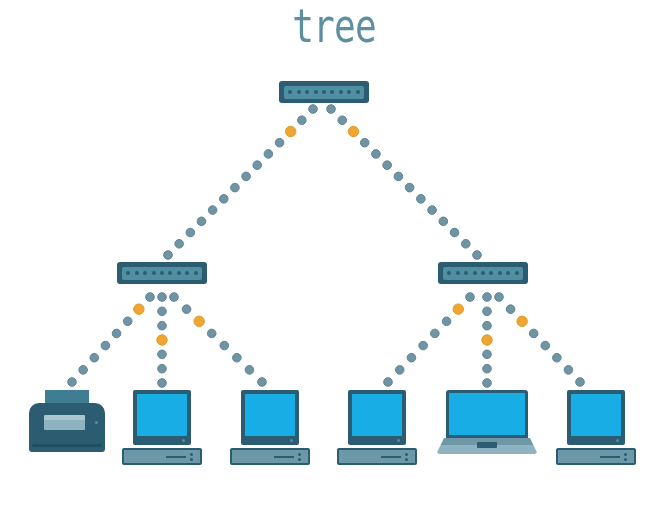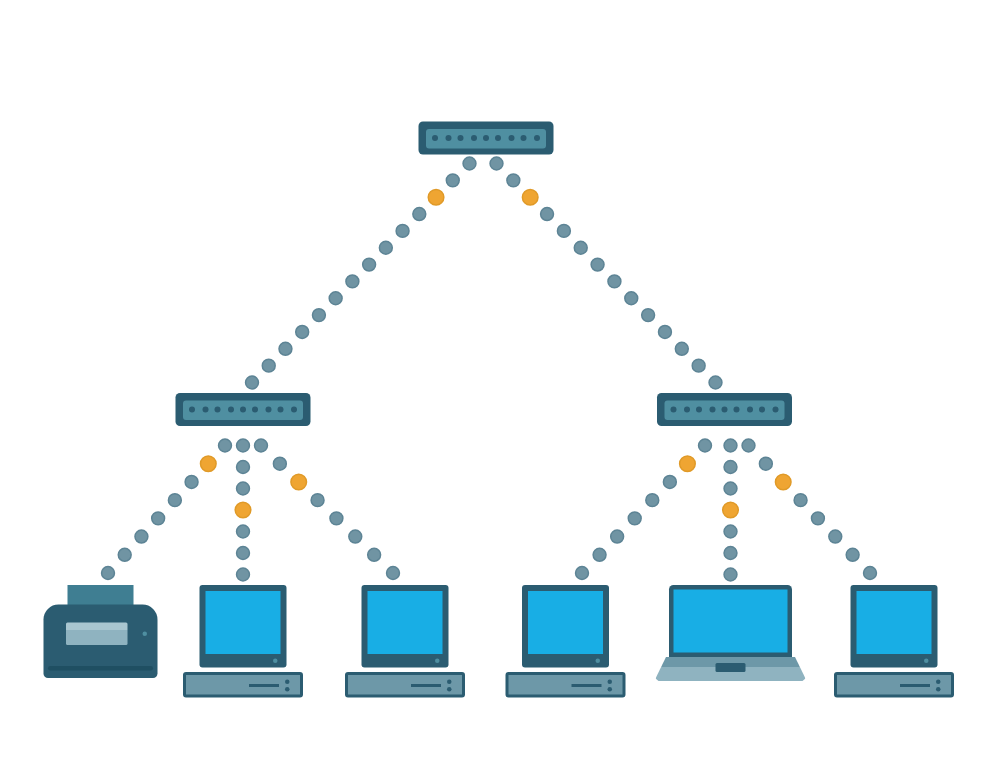--- a/index.html
+++ b/index.html
@@ -116,20 +116,23 @@
     position:absolute;left:3px;right:3px;bottom:5px;height:3px;
     border-radius:2px;
     background:var(--groove,#1f4f62);
   }
 </style>
 </head>
 <body>
 
 <div class="canvas">
 
+  <div class="title">
+    <span>tree</span>
+  </div>
 
   <svg id="edges" width="667" height="514">
       <circle cx="313" cy="109" r="4.3" fill="#7094a3" stroke="#5d8495" stroke-width="1"></circle>
       <circle cx="301.84615384615387" cy="120.23076923076923" r="4.3" fill="#7094a3" stroke="#5d8495" stroke-width="1"></circle>
       <circle cx="290.6923076923077" cy="131.46153846153845" r="5.2" fill="#efa532" stroke="#e09a28" stroke-width="1"></circle>
       <circle cx="279.53846153846155" cy="142.69230769230768" r="4.3" fill="#7094a3" stroke="#5d8495" stroke-width="1"></circle>
       <circle cx="268.38461538461536" cy="153.92307692307693" r="4.3" fill="#7094a3" stroke="#5d8495" stroke-width="1"></circle>
       <circle cx="257.2307692307692" cy="165.15384615384616" r="4.3" fill="#7094a3" stroke="#5d8495" stroke-width="1"></circle>
       <circle cx="246.0769230769231" cy="176.3846153846154" r="4.3" fill="#7094a3" stroke="#5d8495" stroke-width="1"></circle>
       <circle cx="234.9230769230769" cy="187.6153846153846" r="4.3" fill="#7094a3" stroke="#5d8495" stroke-width="1"></circle>

